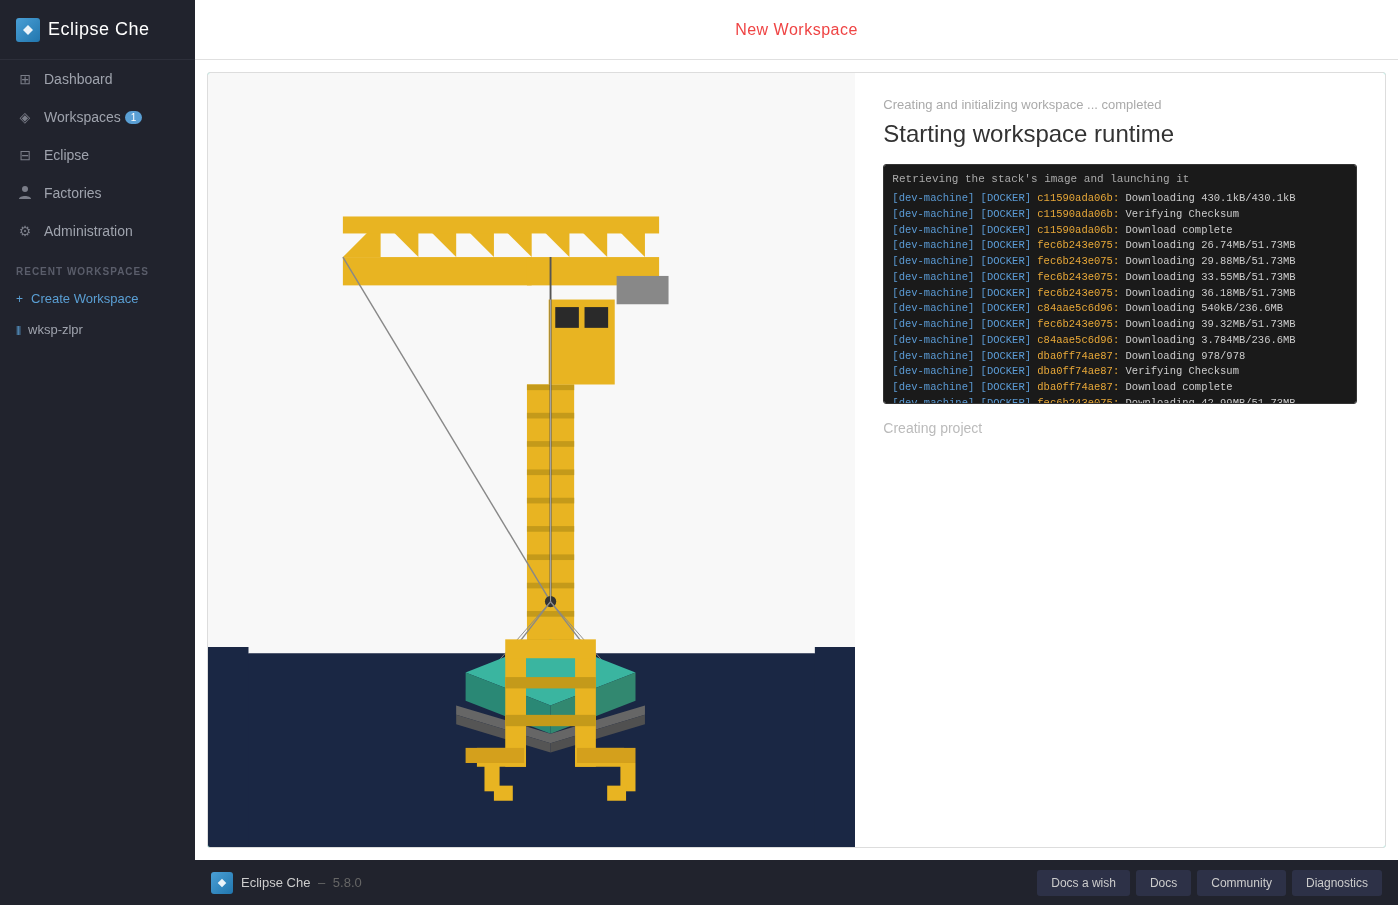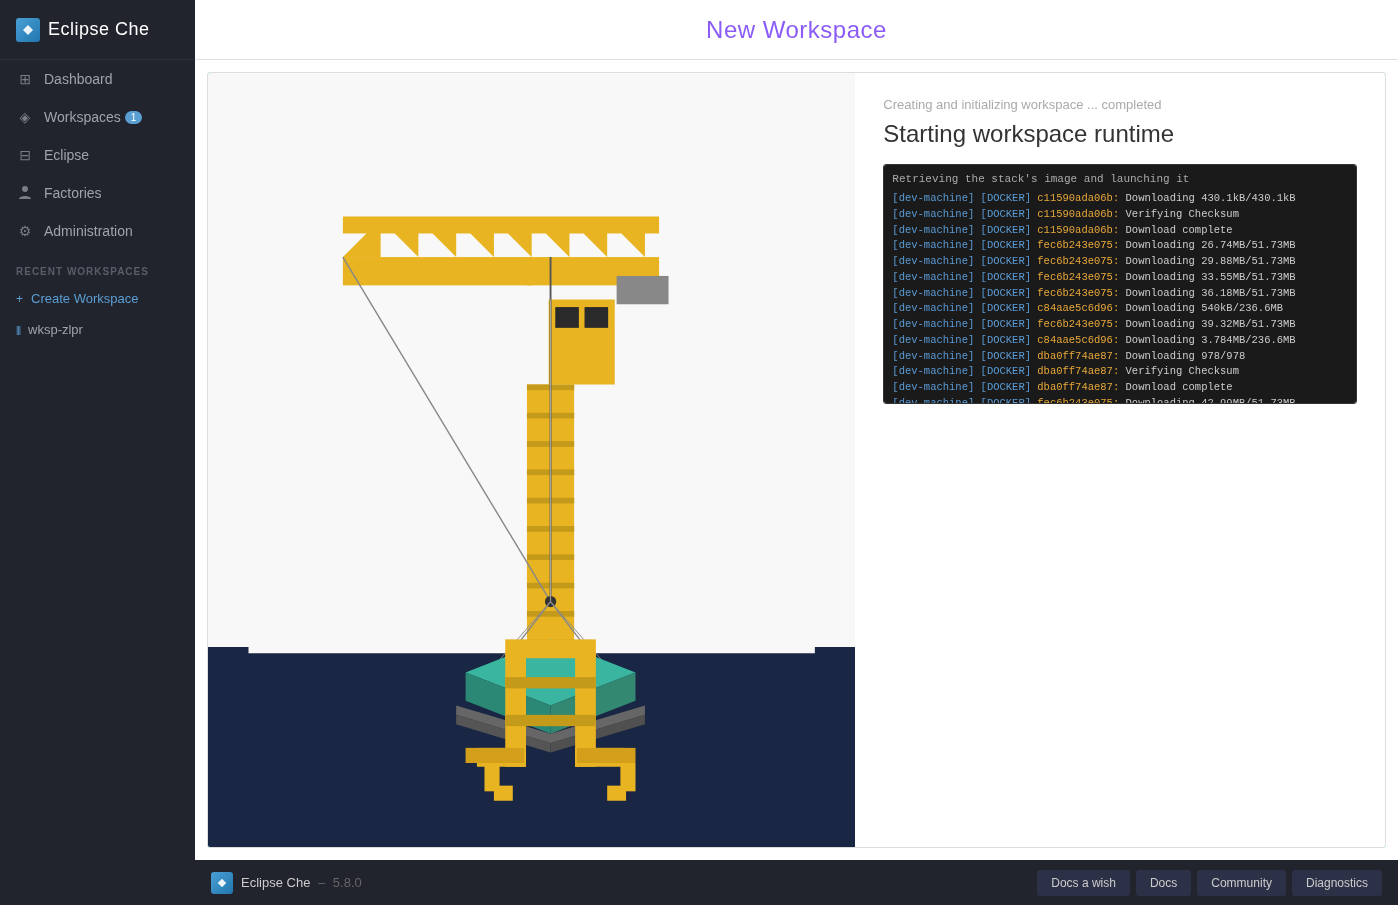--- a/index.html
+++ b/index.html
@@ -94,23 +94,23 @@
     }
     .main-header {
       height: 60px;
       border-bottom: 1px solid #e0e0e0;
       display: flex;
       align-items: center;
       justify-content: center;
       background: #fff;
     }
     .main-header-title {
-      font-size: 24px;
+      font-size: 16px;
       font-weight: 300;
-      color: #8b5cf6;
+      color: #ef4444;
       letter-spacing: 0.5px;
     }
     .content-area {
       flex: 1;
       overflow: hidden;
       position: relative;
     }
     
     
     .workspace-panel {
@@ -443,20 +443,21 @@
                 <div class="log-line"><span class="log-machine">[dev-machine]</span> <span class="log-docker">[DOCKER]</span> <span class="log-hash">fec6b243e075:</span><span class="log-text"> Downloading 39.32MB/51.73MB</span></div>
                 <div class="log-line"><span class="log-machine">[dev-machine]</span> <span class="log-docker">[DOCKER]</span> <span class="log-hash">c84aae5c6d96:</span><span class="log-text"> Downloading 3.784MB/236.6MB</span></div>
                 <div class="log-line"><span class="log-machine">[dev-machine]</span> <span class="log-docker">[DOCKER]</span> <span class="log-hash">dba0ff74ae87:</span><span class="log-text"> Downloading 978/978</span></div>
                 <div class="log-line"><span class="log-machine">[dev-machine]</span> <span class="log-docker">[DOCKER]</span> <span class="log-hash">dba0ff74ae87:</span><span class="log-text"> Verifying Checksum</span></div>
                 <div class="log-line"><span class="log-machine">[dev-machine]</span> <span class="log-docker">[DOCKER]</span> <span class="log-hash">dba0ff74ae87:</span><span class="log-text"> Download complete</span></div>
                 <div class="log-line"><span class="log-machine">[dev-machine]</span> <span class="log-docker">[DOCKER]</span> <span class="log-hash">fec6b243e075:</span><span class="log-text"> Downloading 42.99MB/51.73MB</span></div>
 
               </div>
             </div>
 
+            <p class="status-sub">Creating project</p>
           </div>
         </div>
       </div>
     </div>
 
     <div class="footer">
       <div class="footer-left">
         <div class="footer-logo-icon">
           <svg width="12" height="12" viewBox="0 0 14 14" fill="none">
             <path d="M2 7 L7 2 L12 7 L7 12 Z" fill="white" opacity="0.9"></path>

